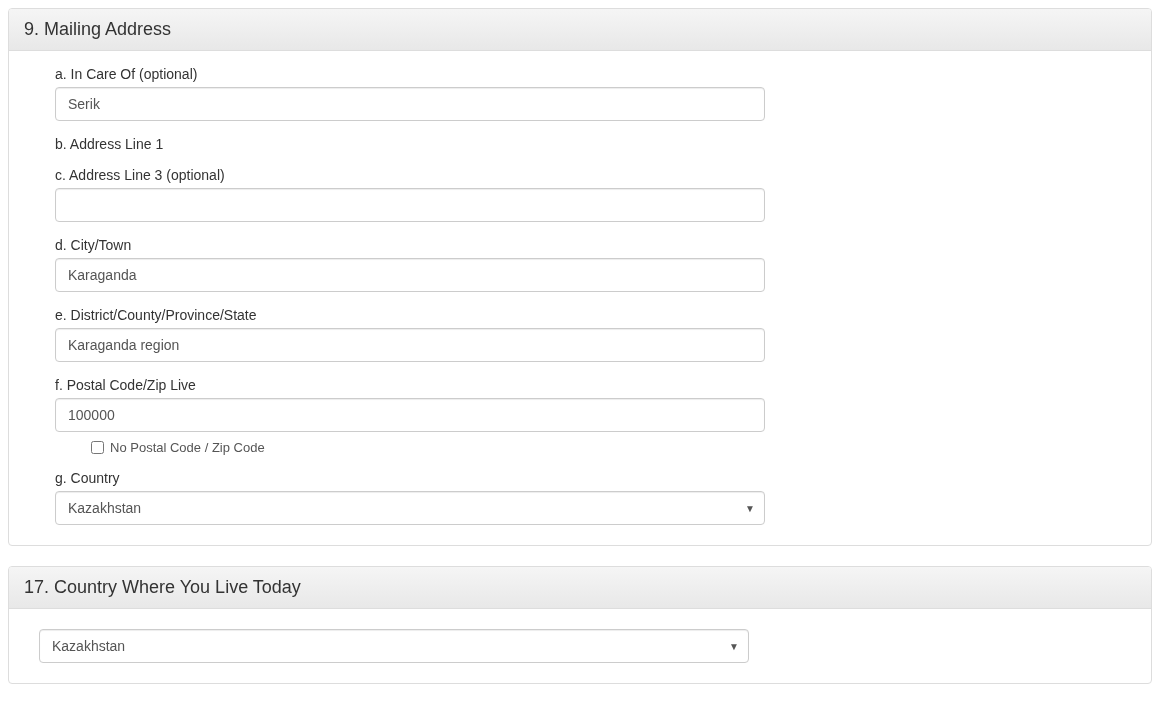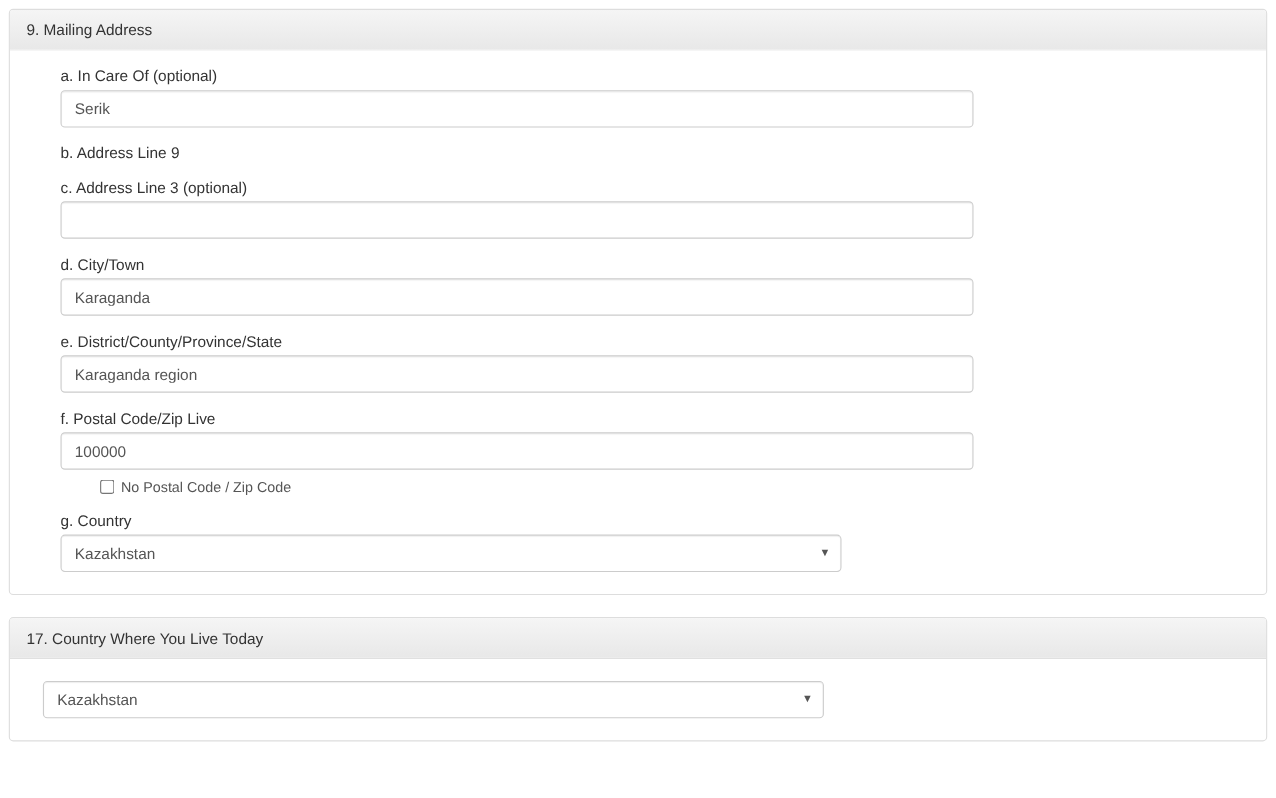--- a/index.html
+++ b/index.html
@@ -20,39 +20,39 @@
       margin-bottom: 20px;
       background: #fff;
     }
     .panel-heading {
       background: linear-gradient(to bottom, #f5f5f5 0%, #e8e8e8 100%);
       border-bottom: 1px solid #ddd;
       border-top-left-radius: 3px;
       border-top-right-radius: 3px;
       padding: 10px 15px;
       color: #333;
-      font-size: 14px;
+      font-size: 18px;
     }
     .panel-body {
       padding: 15px 30px 20px 30px;
     }
     .form-group {
       margin-bottom: 15px;
       margin-left: 16px;
     }
     .form-group label {
       display: block;
       margin-bottom: 5px;
       font-weight: 400;
       color: #333;
       font-size: 14px;
     }
     .form-control {
       display: block;
-      width: 830px;
+      width: 710px;
       max-width: 100%;
       height: 34px;
       padding: 6px 12px;
       font-size: 14px;
       line-height: 1.42857143;
       color: #555;
       background-color: #fff;
       background-image: none;
       border: 1px solid #ccc;
       border-radius: 4px;
@@ -107,21 +107,21 @@
 <div class="panel">
   <div class="panel-heading">9. Mailing Address</div>
   <div class="panel-body">
 
     <div class="form-group">
       <label>a. In Care Of (optional)</label>
       <input type="text" class="form-control" value="Serik" style="">
     </div>
 
     <div class="form-group">
-      <label>b. Address Line 9</label>
+      <label>b. Address Line 1</label>
     </div>
 
     <div class="form-group">
       <label>c. Address Line 3 (optional)</label>
       <input type="text" class="form-control" value="" style="">
     </div>
 
     <div class="form-group">
       <label>d. City/Town</label>
       <input type="text" class="form-control" value="Karaganda" style="">

